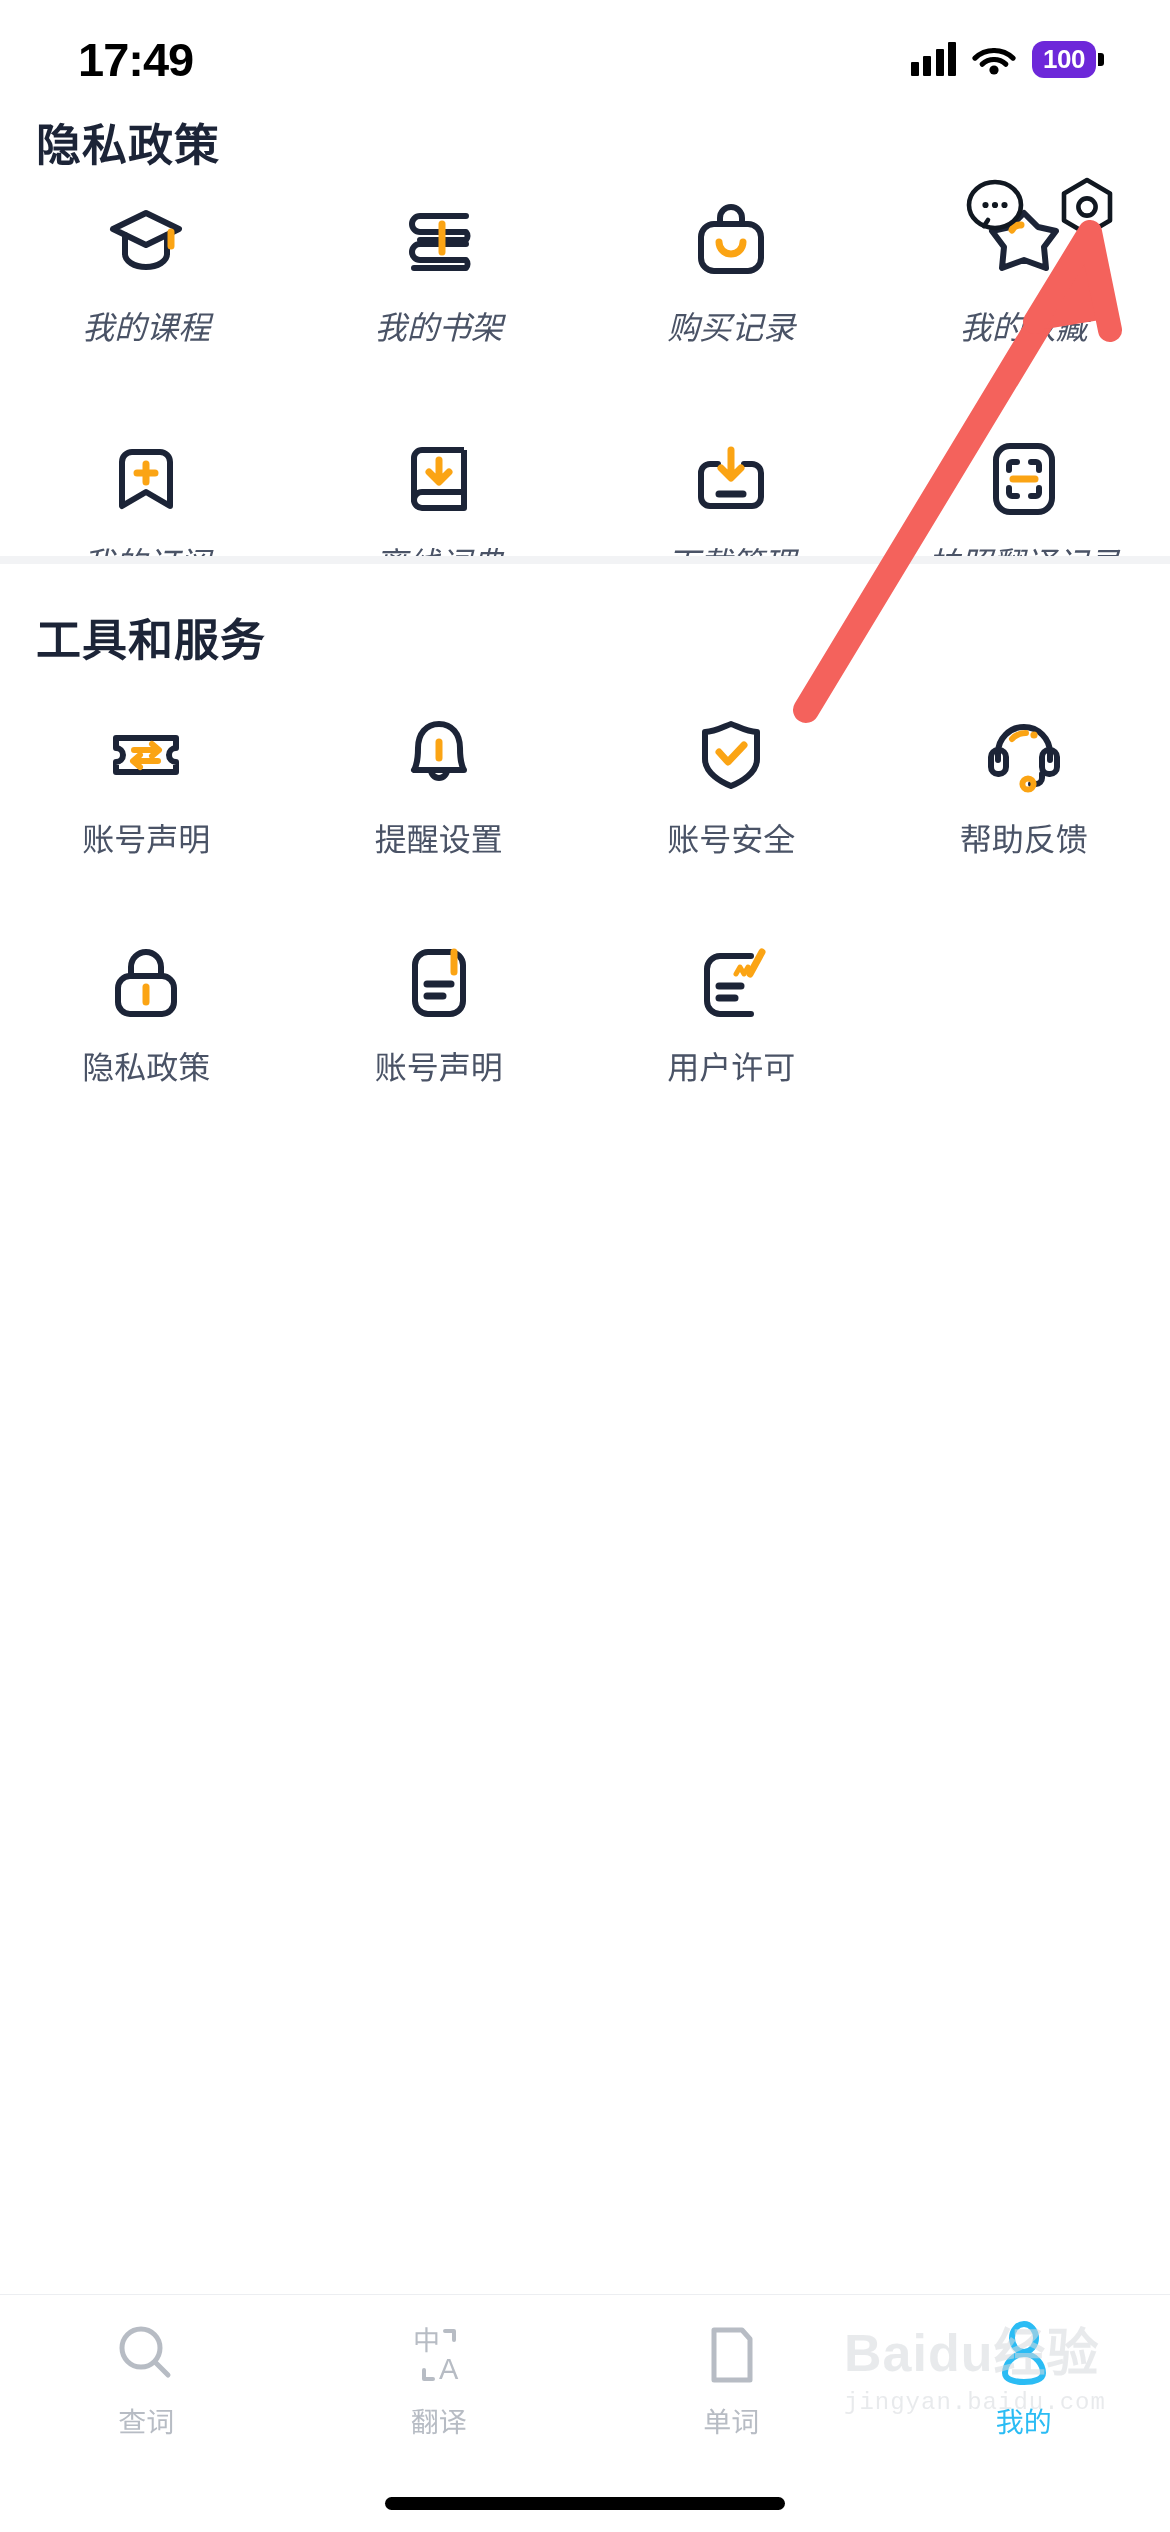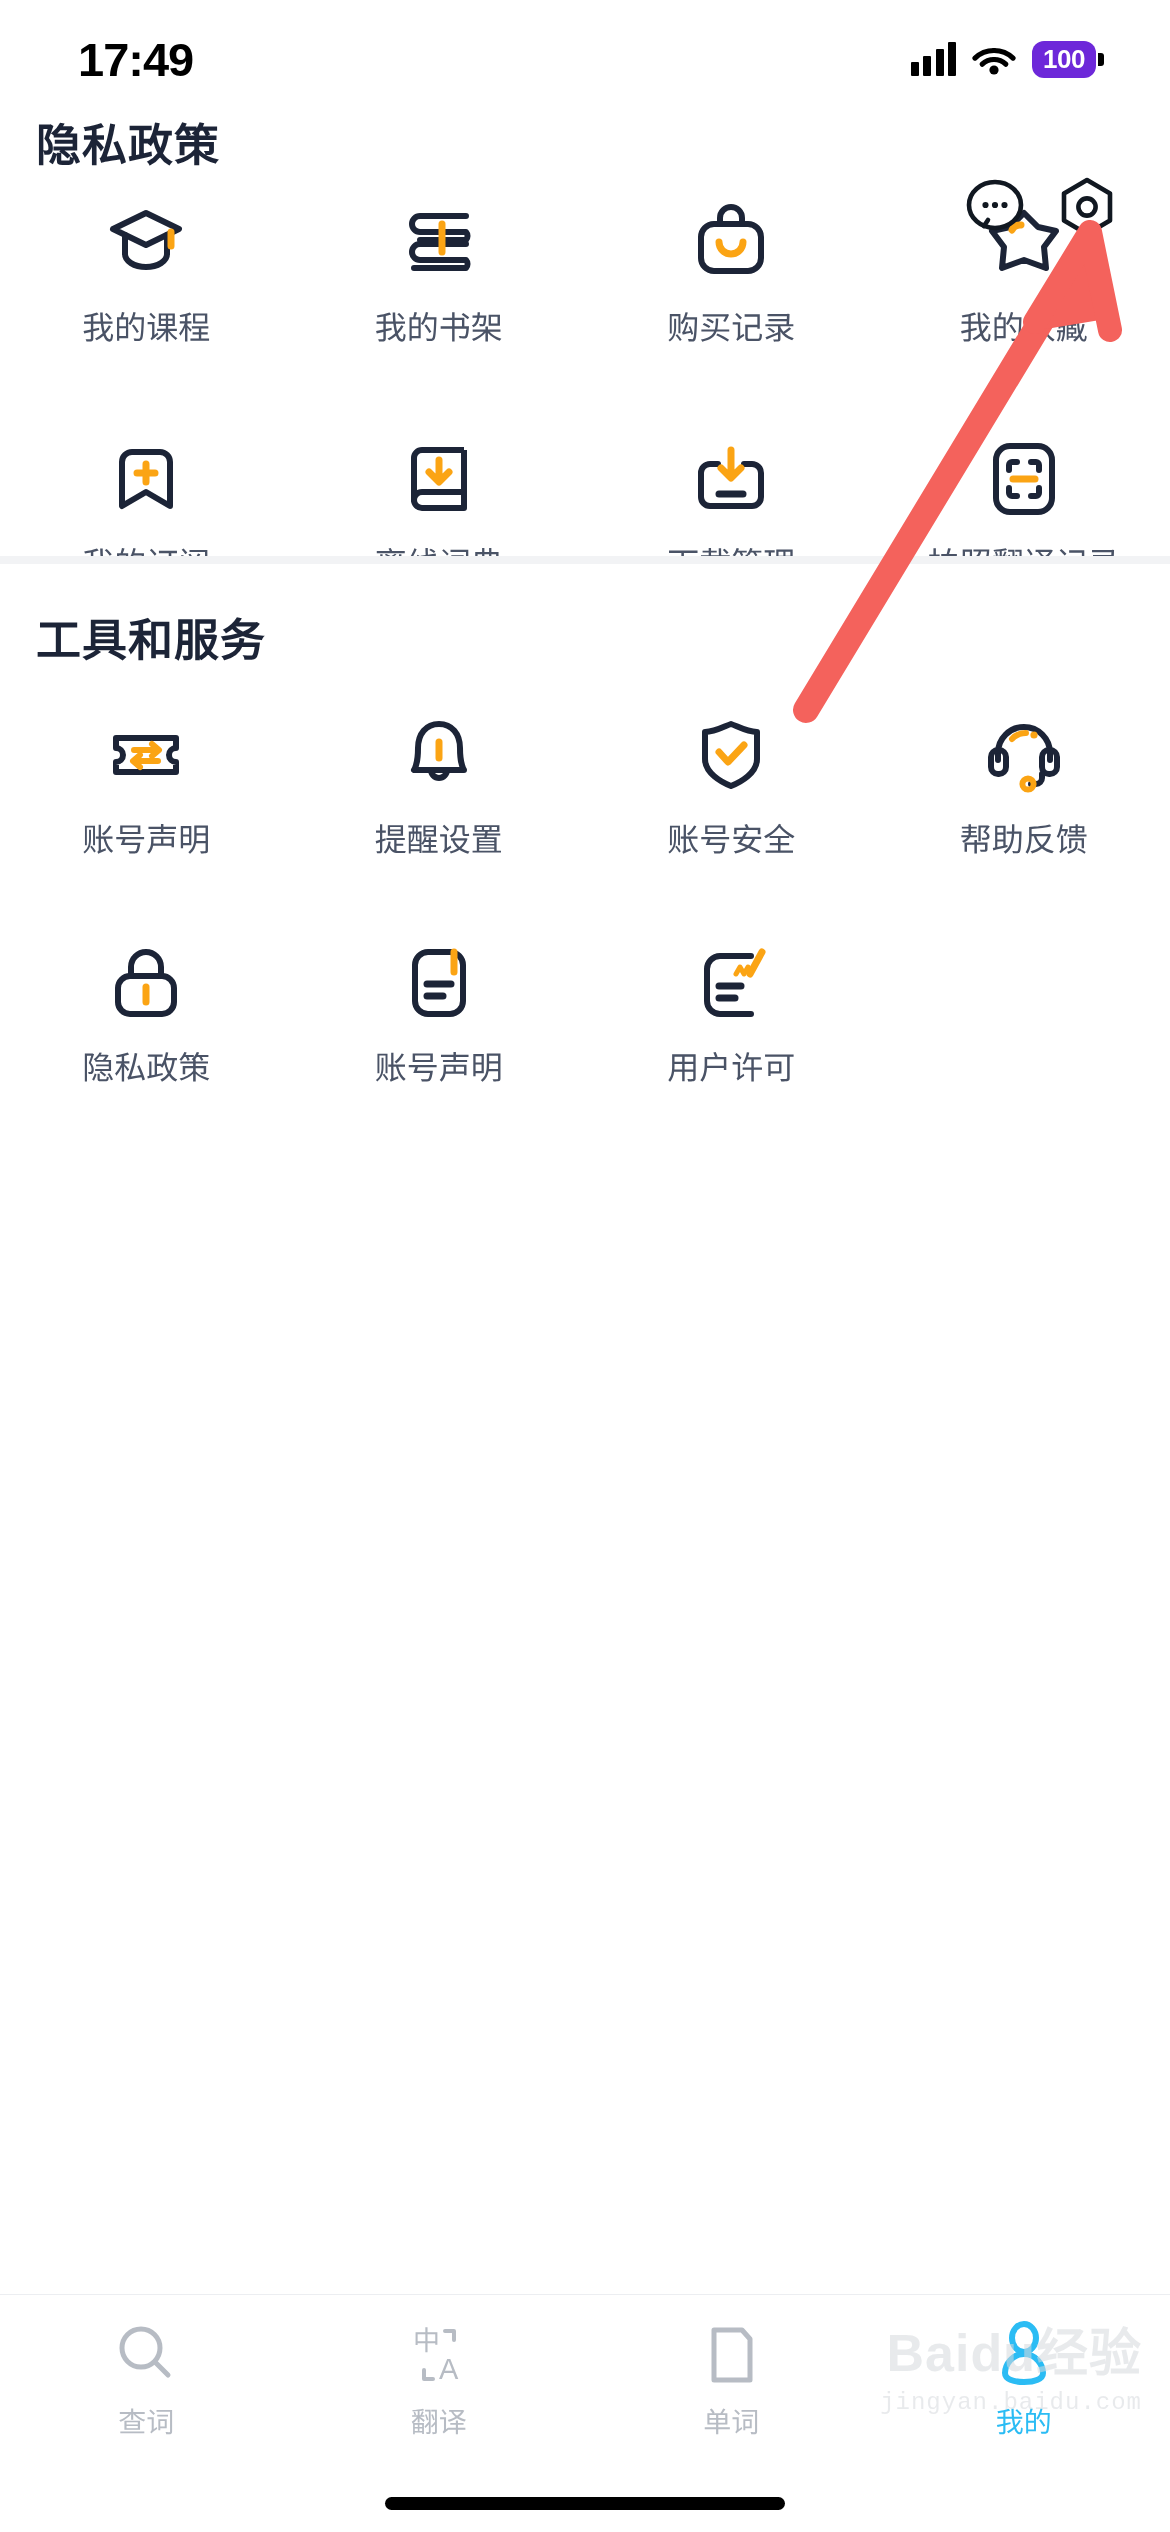--- a/index.html
+++ b/index.html
@@ -88,21 +88,21 @@
   }
   #tools-title {
     position:absolute; left:36px; top:54px;
     line-height:1;
   }
 
   .grid {
     position:absolute; left:0; width:1170px;
     display:grid; grid-template-columns:repeat(4,1fr);
   }
-  #common-grid { top:82px; row-gap:46px; }
+  #common-grid { top:82px; row-gap:46px;font-style:italic; }
   #tools-grid  { top:148px; row-gap:38px; }
 
   .cell {
     display:flex; flex-direction:column;
     align-items:center; justify-content:flex-start;
     height:190px;
   }
   .cell-icon {
     width:86px; height:86px;
     display:flex; align-items:center; justify-content:center;
@@ -143,22 +143,22 @@
   .tab.active .tab-label { color:#2BBCF4; }
 
   .home-indicator {
     position:absolute; left:50%; transform:translateX(-50%);
     bottom:22px; width:400px; height:13px;
     background:#000; border-radius:7px;
   }
 
   
   .watermark {
-    position:absolute; right:28px; bottom:116px;
-    width:310px; text-align:right;
+    position:absolute; right:16px; bottom:116px;
+    width:310px; text-align:left;
     z-index:5; opacity:.55;
     pointer-events:none;
   }
   .wm-main {
     font-size:52px; font-weight:bold; color:#d7dade;
     letter-spacing:1px; line-height:1;
     font-family:"Liberation Sans","DejaVu Sans",sans-serif;
   }
   .wm-sub {
     margin-top:10px;

